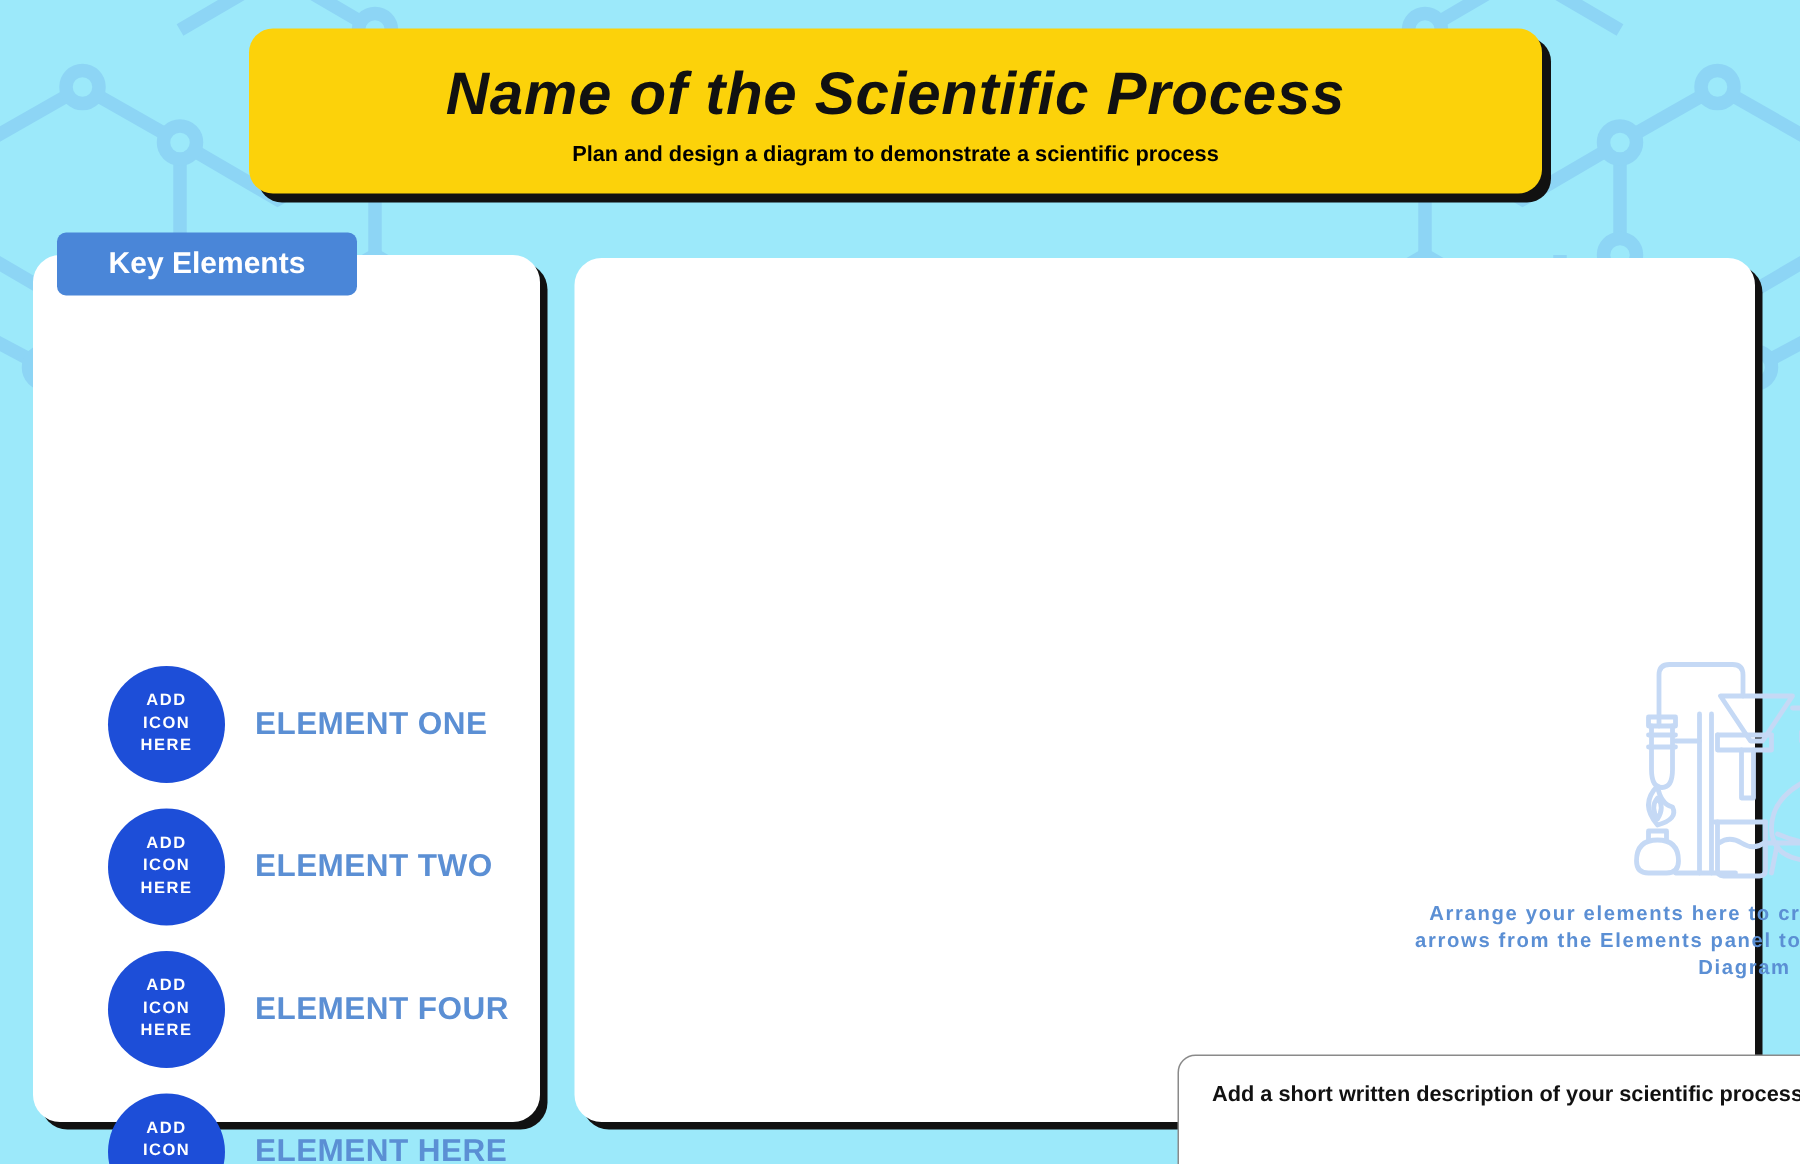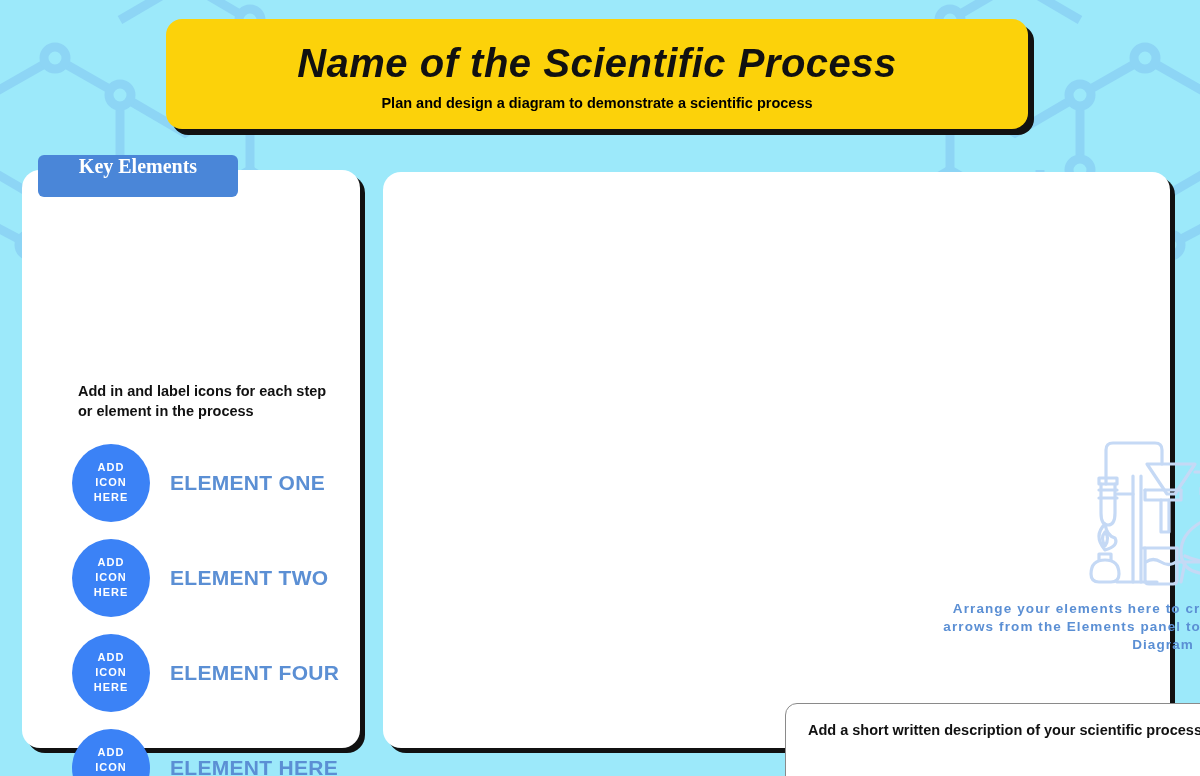--- a/index.html
+++ b/index.html
@@ -68,24 +68,23 @@
     width: 787px; height: 576px;
   }
   .panel-tab {
     position: absolute;
     background: #4a86d8;
     border-radius: 6px;
     color: #ffffff;
     font-size: 20px;
     font-weight: bold;
     display: flex;
-    align-items: flex-start;
+    align-items: center;
     justify-content: center;
     z-index: 5;
-    font-family: Liberation Serif, serif;
   }
   #tab-key-elements {
     left: 38px; top: 155px;
     width: 200px; height: 42px;
   }
   #tab-diagram {
     left: 403px; top: 155px;
     width: 293px; height: 42px;
     justify-content: flex-start;
     padding-left: 20px;
@@ -108,21 +107,21 @@
   }
   .element-row {
     display: flex;
     align-items: center;
     height: 95px;
   }
   .element-circle {
     width: 78px; height: 78px;
     flex: 0 0 78px;
     border-radius: 50%;
-    background: #3b82f6;
+    background: #1d4ed8;
     color: #ffffff;
     display: flex;
     flex-direction: column;
     align-items: center;
     justify-content: center;
     font-size: 11px;
     font-weight: bold;
     letter-spacing: 1px;
     line-height: 1.35;
     text-align: left;
@@ -228,21 +227,20 @@
 
   <div id="title-banner">
     <div id="title-main">Name of the Scientific Process</div>
     <div id="title-sub">Plan and design a diagram to demonstrate a scientific process</div>
   </div>
 
   <div id="tab-key-elements" class="panel-tab">
     <span>Key Elements</span>
   </div>
   <div id="panel-key-elements" class="panel">
-    <div id="key-elements-instruction">Add in and label icons for each step or element in the process</div>
     <div id="element-list">
         <div class="element-row">
           <div class="element-circle">
             <span>ADD</span>
             <span>ICON</span>
             <span>HERE</span>
           </div>
           <div class="element-label">ELEMENT ONE</div>
         </div>
         <div class="element-row">

